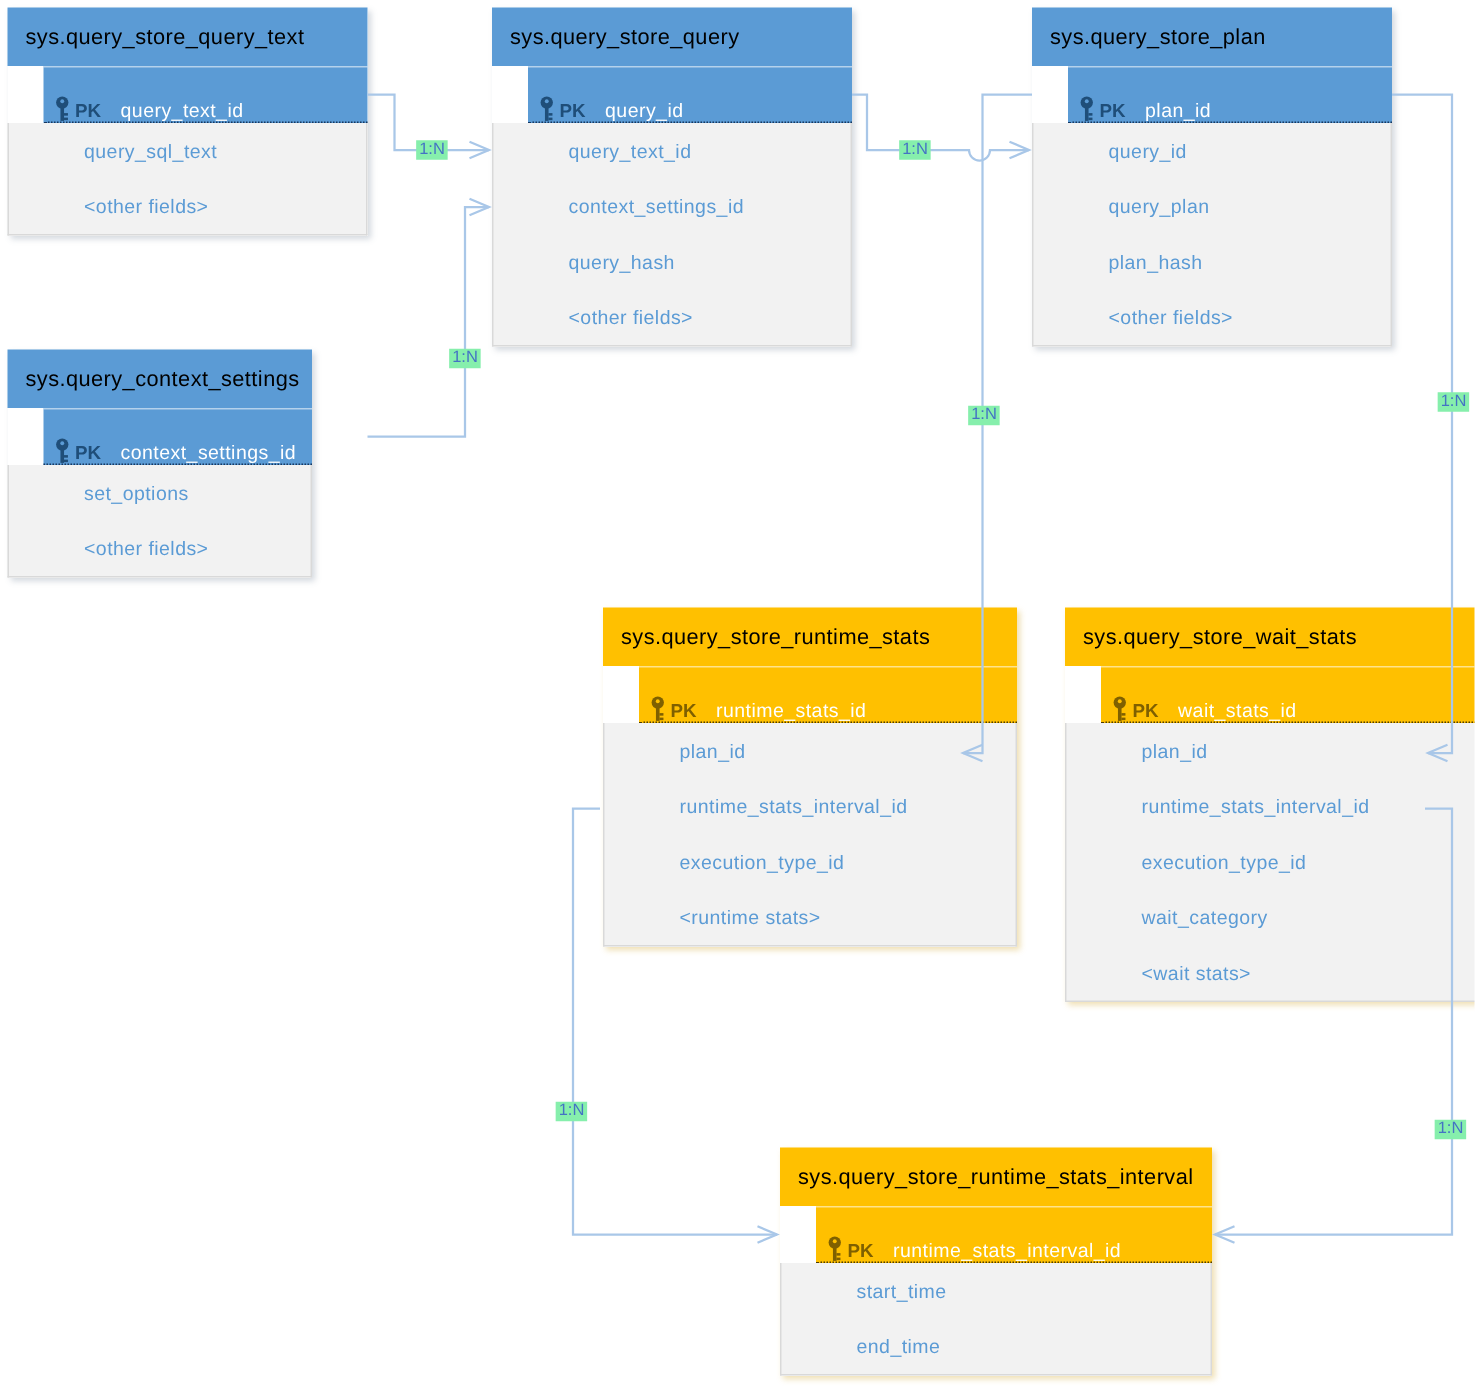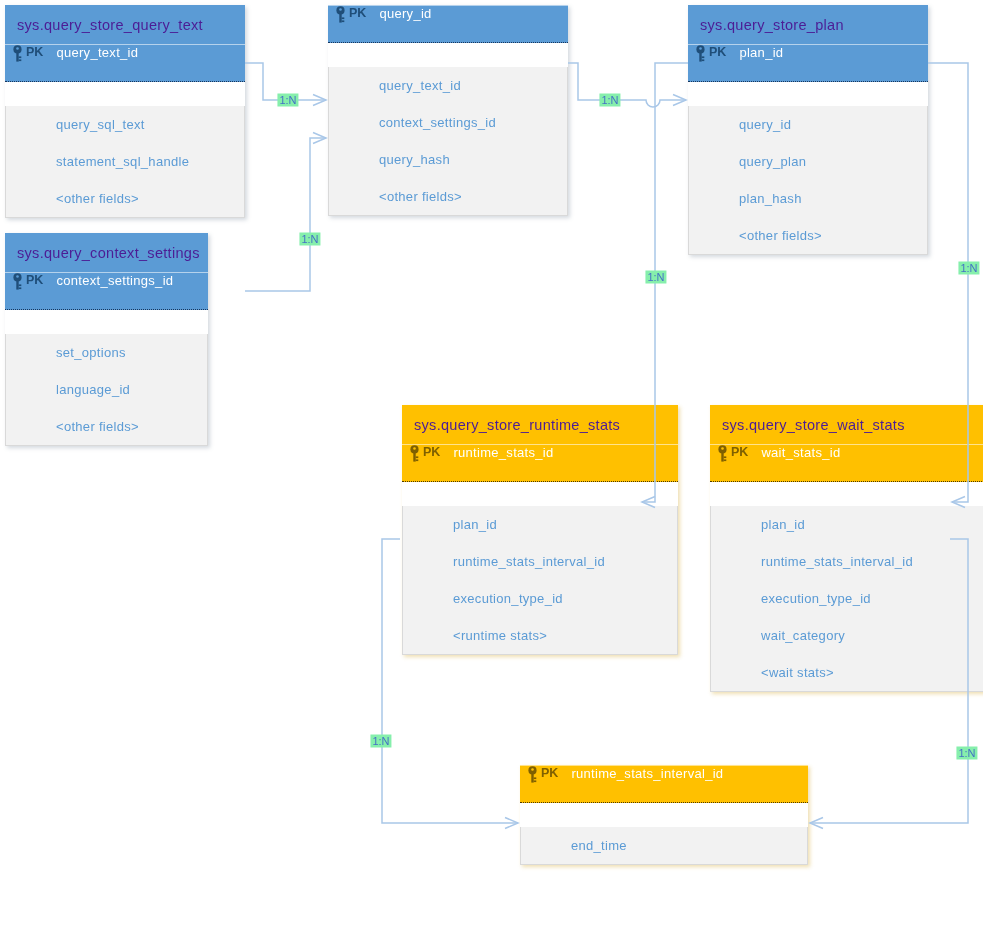--- a/index.html
+++ b/index.html
@@ -1,26 +1,26 @@
 <!DOCTYPE html>
 <html><head>
 <meta charset="utf-8">
 <style>
   html,body{margin:0;padding:0;background:#ffffff;}
   body{width:983px;height:933px;position:relative;font-family:"Liberation Sans",sans-serif;overflow:hidden;}
   .canvas{position:absolute;left:0;top:0;width:983px;height:933px;}
 
   .tbl{position:absolute;box-sizing:border-box;}
-  .tbl .hd{height:39px;display:flex;align-items:center;padding-left:12px;color:#4c1d95;
+  .tbl .hd{height:39px;display:flex;align-items:center;padding-left:12px;color:#000000;
            font-size:14.5px;letter-spacing:.3px;white-space:nowrap;}
-  .tbl .pk{height:38px;display:flex;align-items:flex-start;box-sizing:border-box;}
+  .tbl .pk{height:38px;display:flex;align-items:flex-end;box-sizing:border-box;margin-left:24px;}
   .pk .kicon{margin-left:7px;display:flex;align-items:center;}
   .pk .ptag{margin-left:2px;font-size:12.5px;font-weight:bold;}
   .pk .pfield{margin-left:13px;color:#ffffff;font-size:13px;letter-spacing:.3px;white-space:nowrap;}
-  .bd{background:#F2F2F2;border:1px solid #D9D9D9;border-top:none;margin-top:24px;}
+  .bd{background:#F2F2F2;border:1px solid #D9D9D9;border-top:none;}
   .row{height:37px;line-height:37px;padding-left:50px;color:#5B9BD5;font-size:13px;
        letter-spacing:.3px;white-space:nowrap;}
 
   .t-blue .hd,.t-blue .pk{background:#5B9BD5;}
   .t-blue .pk{border-top:1px solid rgba(255,255,255,.55);border-bottom:1px dotted #17365D;}
   .t-blue .ptag{color:#1F4E79;}
   .t-blue .kbody{fill:#1F4E79;}
   .t-blue .key-hole{fill:#5B9BD5;}
   .t-blue{box-shadow:2px 2px 4px rgba(100,120,140,.28);}
 
@@ -52,26 +52,26 @@
             <rect class="kbody" x="4.3" y="8" width="2.4" height="8.6"></rect>
             <rect class="kbody" x="6.6" y="11.4" width="2.7" height="1.7"></rect>
             <rect class="kbody" x="6.6" y="14.4" width="2.7" height="1.7"></rect>
           </svg>
       </span>
       <span class="ptag">PK</span>
       <span class="pfield">query_text_id</span>
     </div>
     <div class="bd">
       <div class="row">query_sql_text</div>
-      <div class="row">statement_sql_handle</div>
       <div class="row">&lt;other fields&gt;</div>
     </div>
   </div>
 
   <div class="tbl t-blue" style="left:328px;top:5px;width:240px;">
+    <div class="hd">sys.query_store_query</div>
     <div class="pk">
       <span class="kicon">
         <svg width="12" height="17" viewBox="0 0 12 17">
             <circle class="kbody" cx="5.5" cy="4.4" r="4.1"></circle>
             <circle class="key-hole" cx="5.5" cy="3.5" r="1.3"></circle>
             <rect class="kbody" x="4.3" y="8" width="2.4" height="8.6"></rect>
             <rect class="kbody" x="6.6" y="11.4" width="2.7" height="1.7"></rect>
             <rect class="kbody" x="6.6" y="14.4" width="2.7" height="1.7"></rect>
           </svg>
       </span>
@@ -119,21 +119,20 @@
             <rect class="kbody" x="4.3" y="8" width="2.4" height="8.6"></rect>
             <rect class="kbody" x="6.6" y="11.4" width="2.7" height="1.7"></rect>
             <rect class="kbody" x="6.6" y="14.4" width="2.7" height="1.7"></rect>
           </svg>
       </span>
       <span class="ptag">PK</span>
       <span class="pfield">context_settings_id</span>
     </div>
     <div class="bd">
       <div class="row">set_options</div>
-      <div class="row">language_id</div>
       <div class="row">&lt;other fields&gt;</div>
     </div>
   </div>
 
   <div class="tbl t-orange" style="left:402px;top:405px;width:276px;">
     <div class="hd">sys.query_store_runtime_stats</div>
     <div class="pk">
       <span class="kicon">
         <svg width="12" height="17" viewBox="0 0 12 17">
             <circle class="kbody" cx="5.5" cy="4.4" r="4.1"></circle>
@@ -172,34 +171,36 @@
     <div class="bd">
       <div class="row">plan_id</div>
       <div class="row">runtime_stats_interval_id</div>
       <div class="row">execution_type_id</div>
       <div class="row">wait_category</div>
       <div class="row">&lt;wait stats&gt;</div>
     </div>
   </div>
 
   <div class="tbl t-orange" style="left:520px;top:765px;width:288px;">
+    <div class="hd">sys.query_store_runtime_stats_interval</div>
     <div class="pk">
       <span class="kicon">
         <svg width="12" height="17" viewBox="0 0 12 17">
             <circle class="kbody" cx="5.5" cy="4.4" r="4.1"></circle>
             <circle class="key-hole" cx="5.5" cy="3.5" r="1.3"></circle>
             <rect class="kbody" x="4.3" y="8" width="2.4" height="8.6"></rect>
             <rect class="kbody" x="6.6" y="11.4" width="2.7" height="1.7"></rect>
             <rect class="kbody" x="6.6" y="14.4" width="2.7" height="1.7"></rect>
           </svg>
       </span>
       <span class="ptag">PK</span>
       <span class="pfield">runtime_stats_interval_id</span>
     </div>
     <div class="bd">
+      <div class="row">start_time</div>
       <div class="row">end_time</div>
     </div>
   </div>
 
   <svg class="links" width="983" height="933" viewBox="0 0 983 933">
     <defs>
       <marker id="arr" viewBox="-16 -8 18 16" markerWidth="18" markerHeight="16" refX="0" refY="0" orient="auto" markerUnits="userSpaceOnUse">
         <path d="M -13 -5.5 L 0 0 L -13 5.5" fill="none" stroke="#A9C7E8" stroke-width="1.5"></path>
       </marker>
     </defs>

